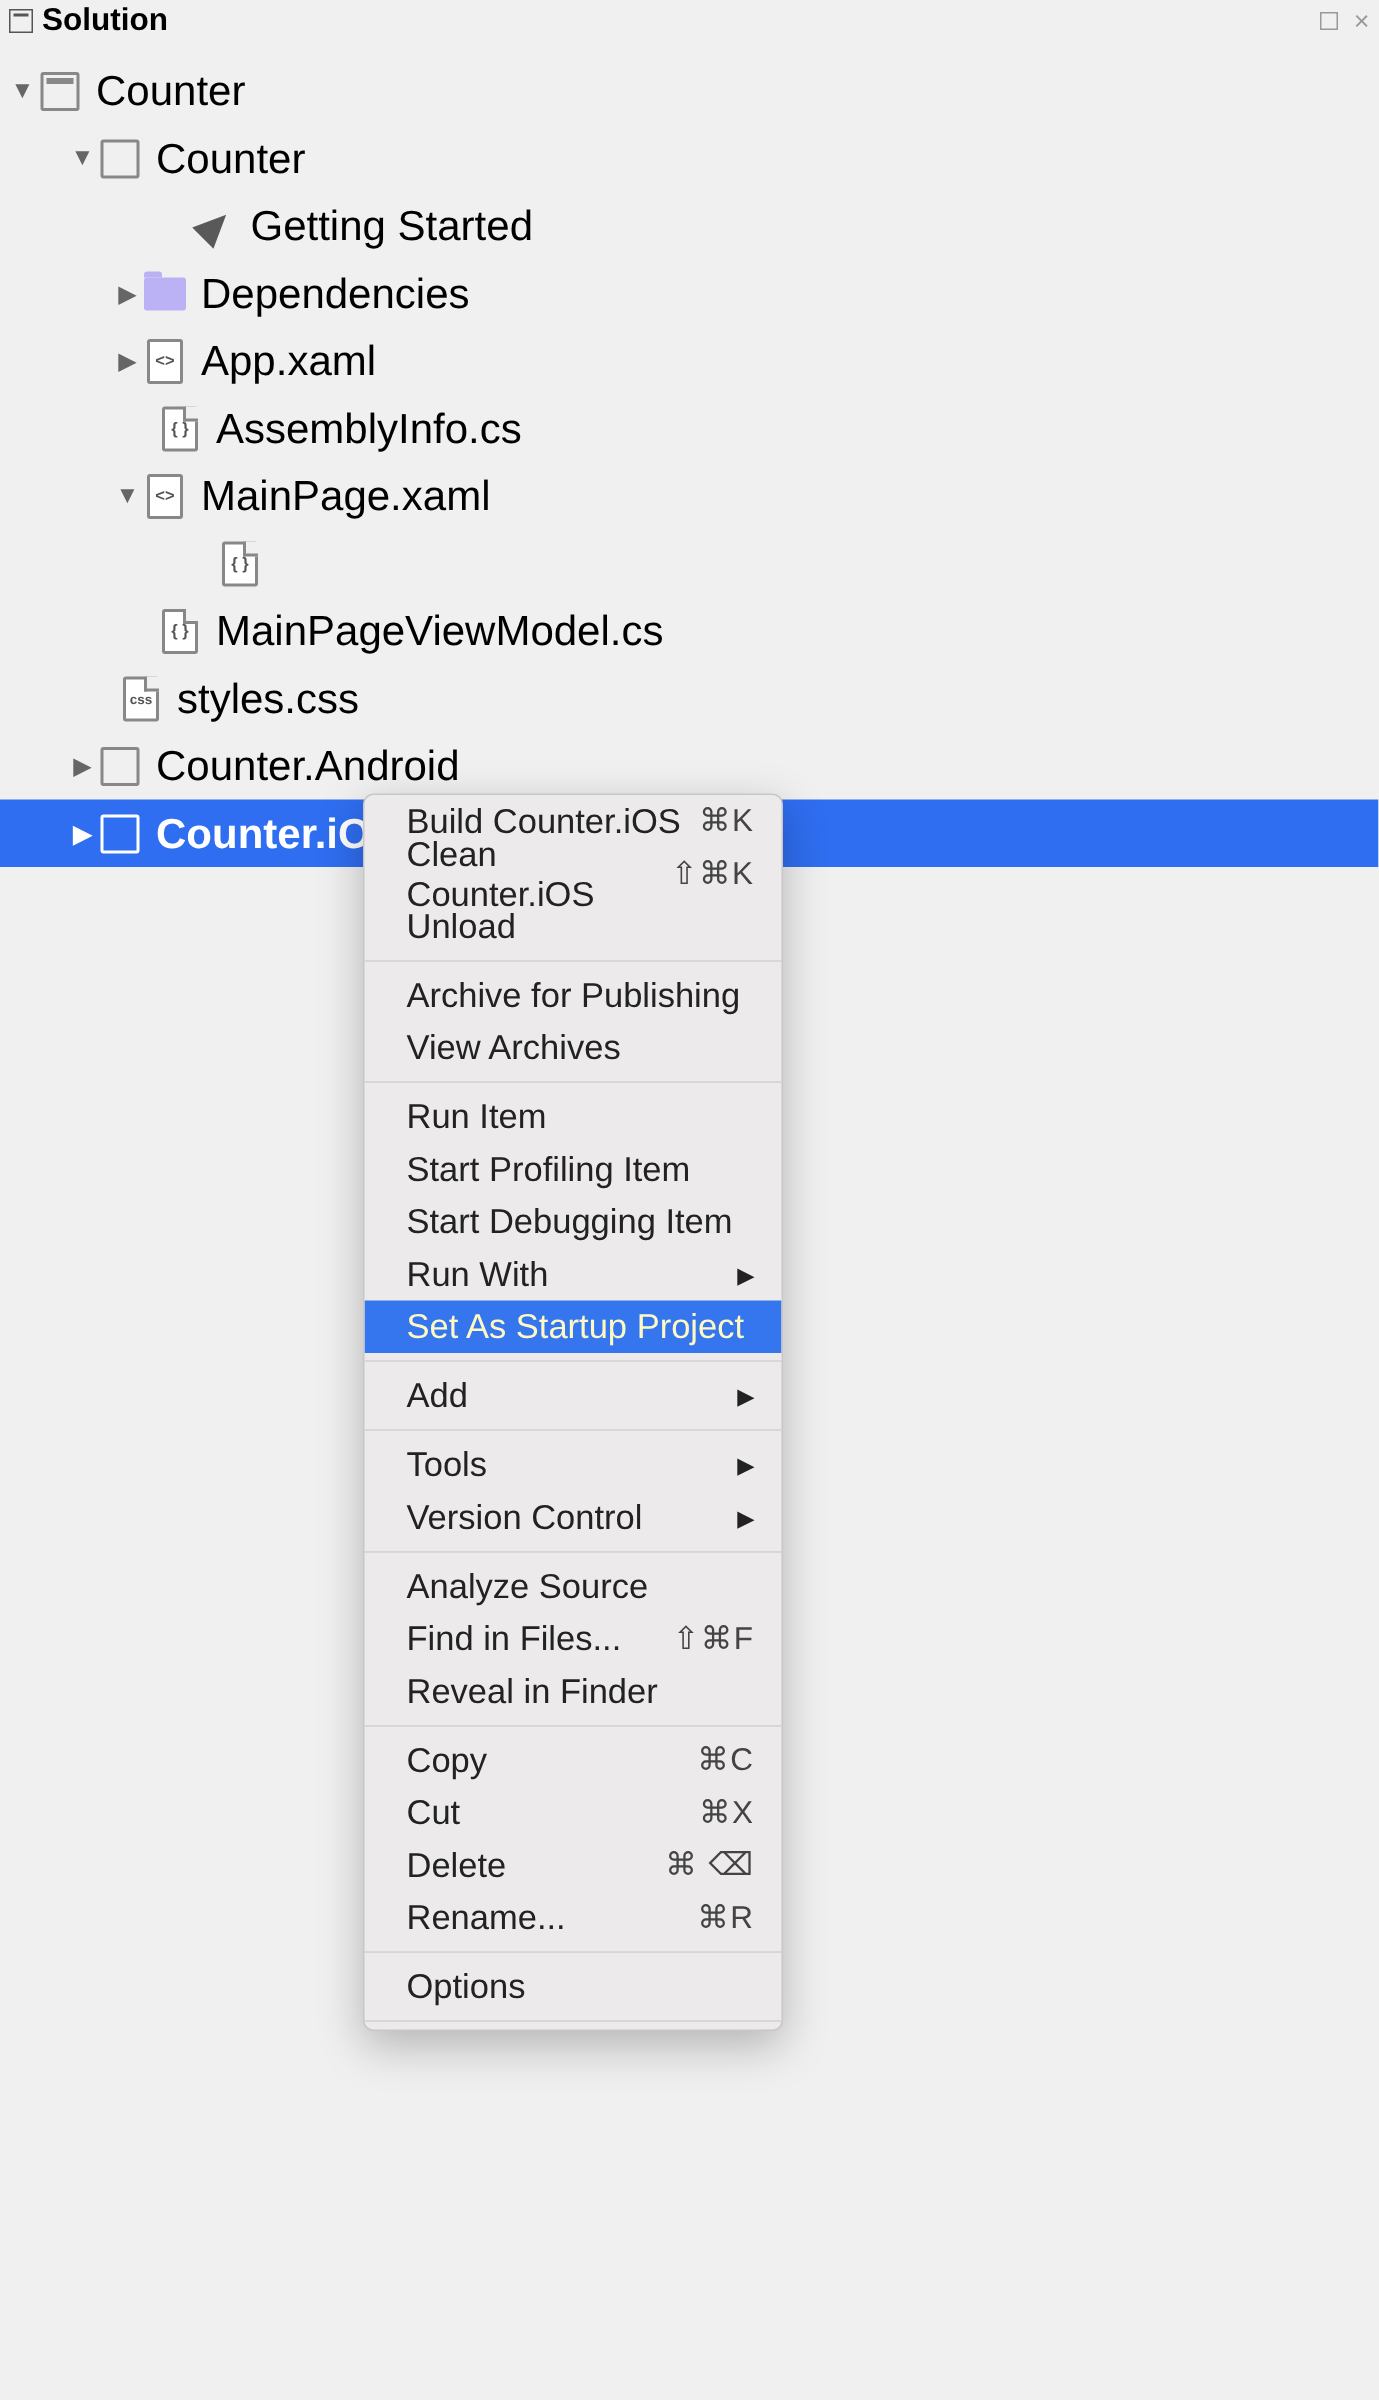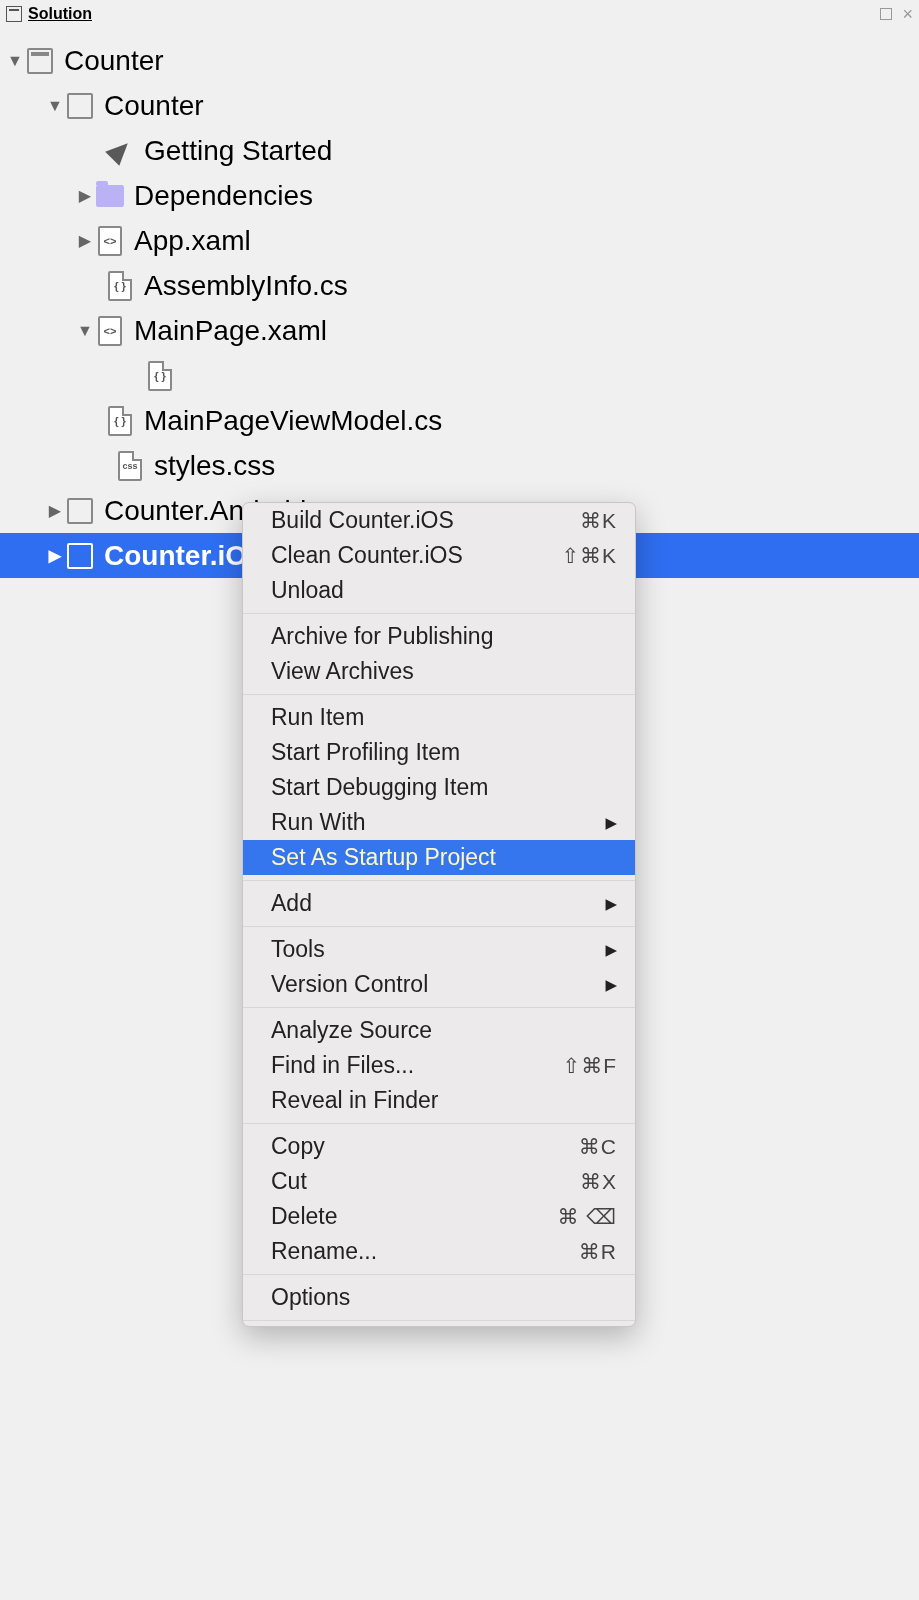--- a/index.html
+++ b/index.html
@@ -21,22 +21,21 @@
     width: 16px; height: 16px;
     border: 1.5px solid #555;
     margin-right: 6px;
     position: relative;
   }
   .header-icon::before{
     content:""; position:absolute; left:2px; right:2px; top:2px; height:2px; background:#555;
   }
   .header-title {
     font-weight: bold;
-    font-size: 16px;
-    text-decoration: underline;
+    font-size: 21px;
   }
   .header-right {
     margin-left: auto;
     display: flex;
     gap: 10px;
     color: #888;
     font-size: 16px;
     align-items: center;
   }
   .detach-icon { width:12px; height:12px; border:1.5px solid #999;}
@@ -96,22 +95,22 @@
     width:24px; height:30px; border:2px solid #888; border-radius:2px; position:relative; background:#fff;
     font-size:11px; color:#555; display:flex; align-items:center; justify-content:center; font-weight:bold;
   }
   .file-icon.corner::after{
     content:""; position:absolute; right:-2px; top:-2px; width:8px; height:8px; background:#f1f0f0; border-left:2px solid #888; border-bottom:2px solid #888;
   }
   
   .ctxmenu {
     position: absolute;
     left: 242px;
-    top: 502px;
-    width: 394px;
+    top: 529px;
+    width: 280px;
     background: #eceaeb;
     border: 1px solid #c8c6c7;
     border-radius: 7px;
     box-shadow: 0 10px 30px rgba(0,0,0,.25);
     font-size: 23px;
     color: #222;
     overflow: hidden;
   }
   .menuitem {
     display: flex;
@@ -153,21 +152,21 @@
   </div>
 
   <div class="node" style="padding-left:46px">
     <span class="arrow">▼</span>
     <span class="icon">
         <span class="square-icon"></span>
       </span>
     <span>Counter</span>
   </div>
 
-  <div class="node" style="padding-left:86px">
+  <div class="node" style="padding-left:109px">
     <span class="arrow"></span>
     <span class="icon">
         <span class="rocket"></span>
       </span>
     <span>Getting Started</span>
   </div>
 
   <div class="node" style="padding-left:76px">
     <span class="arrow">▶</span>
     <span class="icon">
@@ -208,21 +207,21 @@
   </div>
 
   <div class="node" style="padding-left:86px">
     <span class="arrow"></span>
     <span class="icon">
         <span class="file-icon corner">{ }</span>
       </span>
     <span>MainPageViewModel.cs</span>
   </div>
 
-  <div class="node" style="padding-left:96px">
+  <div class="node" style="padding-left:60px">
     <span class="arrow"></span>
     <span class="icon">
         <span class="file-icon corner" style="font-size:9px">css</span>
       </span>
     <span>styles.css</span>
   </div>
 
   <div class="node" style="padding-left:46px">
     <span class="arrow">▶</span>
     <span class="icon">

